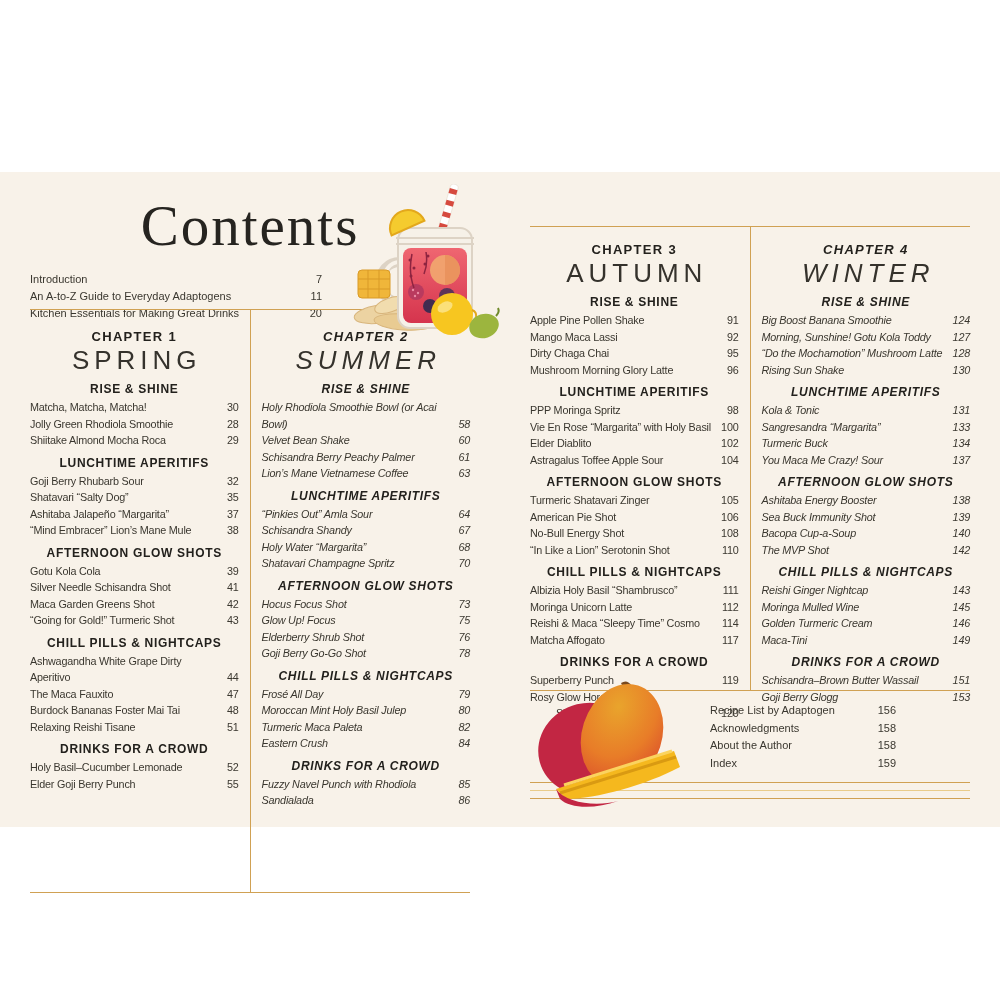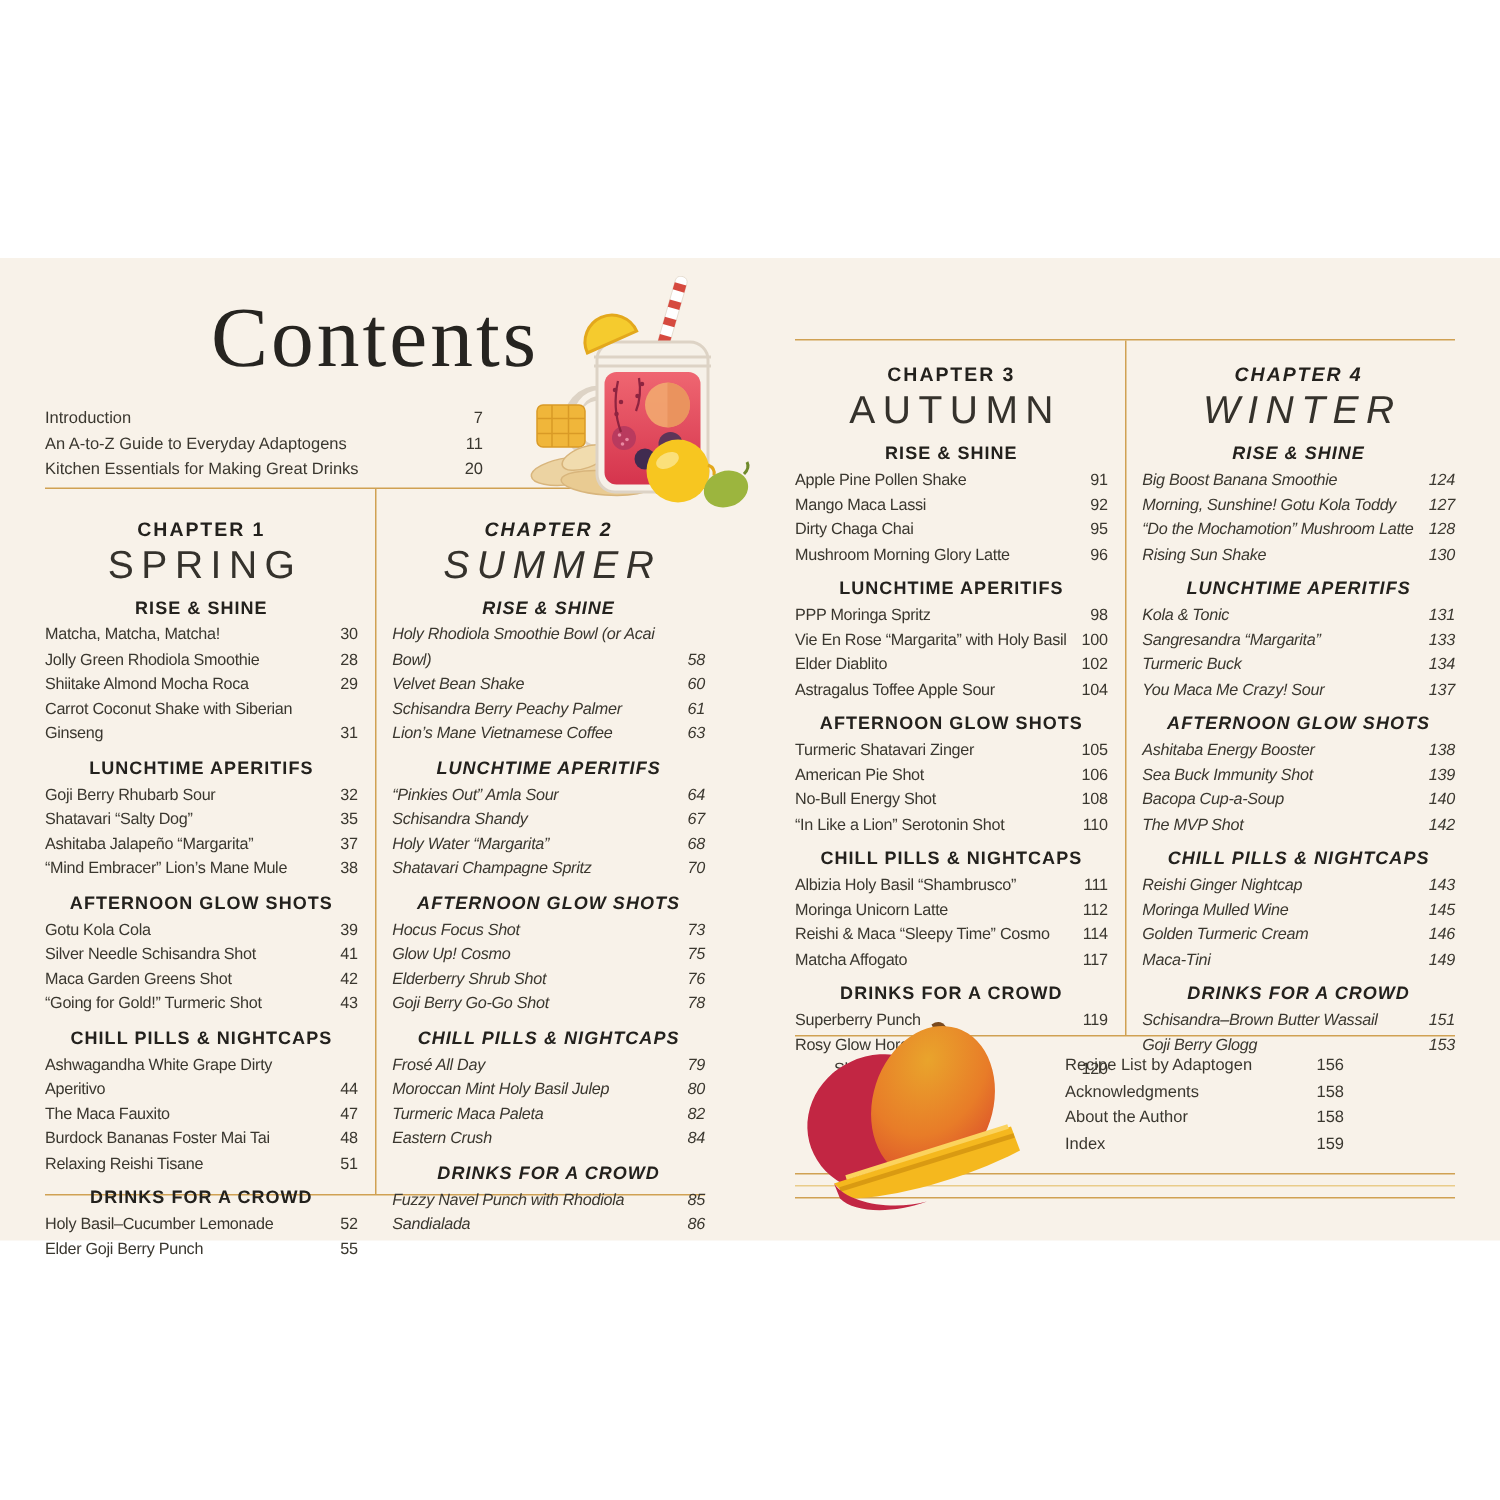--- a/index.html
+++ b/index.html
@@ -24,21 +24,21 @@
     position:absolute;top:24px;left:0;width:100%;text-align:center;
     font-family:"Liberation Serif", serif;font-weight:400;
     font-size:57px;line-height:60px;color:#262420;letter-spacing:2px;
   }
   .front-matter{position:absolute;top:99px;left:0;width:292px;}
   .fm-row{display:flex;justify-content:space-between;font-size:11px;line-height:17px;color:var(--body);}
   .fm-row .num{min-width:24px;text-align:right;}
 
   .cols{position:absolute;left:0;width:440px;display:flex;
     border-top:1.5px solid var(--gold);border-bottom:1.5px solid var(--gold);box-sizing:border-box;}
-  .left-cols{top:153px;height:472px;}
+  .left-cols{top:137px;height:584px;}
   .right-cols{top:30px;height:465px;margin-top:24px;}
   .col{flex:1;box-sizing:border-box;padding-top:19px;}
   .col:first-child{padding-right:11px;}
   .col:last-child{padding-left:11px;border-left:1.5px solid var(--gold);font-style:italic;}
   .right-cols .col{padding-top:15px;}
 
   .kicker{text-align:center;font-weight:bold;font-size:13px;line-height:15px;letter-spacing:1.3px;color:var(--ink);}
   .chname{text-align:center;font-size:26px;line-height:30px;letter-spacing:5px;padding-left:5px;
     font-weight:300;color:#35322c;margin:1px 0 4px;}
   .sectitle{text-align:center;font-weight:bold;font-size:12px;line-height:14px;letter-spacing:0.7px;
@@ -165,24 +165,20 @@
             <div class="num">30</div>
           </div>
           <div class="entry">
             <div class="elabel">Jolly Green Rhodiola Smoothie</div>
             <div class="num">28</div>
           </div>
           <div class="entry">
             <div class="elabel">Shiitake Almond Mocha Roca</div>
             <div class="num">29</div>
           </div>
-          <div class="entry">
-            <div class="elabel">Carrot Coconut Shake with Siberian Ginseng</div>
-            <div class="num">31</div>
-          </div>
           <div class="sectitle">LUNCHTIME APERITIFS</div>
           <div class="entry">
             <div class="elabel">Goji Berry Rhubarb Sour</div>
             <div class="num">32</div>
           </div>
           <div class="entry">
             <div class="elabel">Shatavari “Salty Dog”</div>
             <div class="num">35</div>
           </div>
           <div class="entry">
@@ -273,21 +269,21 @@
           <div class="entry">
             <div class="elabel">Shatavari Champagne Spritz</div>
             <div class="num">70</div>
           </div>
           <div class="sectitle">AFTERNOON GLOW SHOTS</div>
           <div class="entry">
             <div class="elabel">Hocus Focus Shot</div>
             <div class="num">73</div>
           </div>
           <div class="entry">
-            <div class="elabel">Glow Up! Cosmo</div>
+            <div class="elabel">Glow Up! Focus</div>
             <div class="num">75</div>
           </div>
           <div class="entry">
             <div class="elabel">Elderberry Shrub Shot</div>
             <div class="num">76</div>
           </div>
           <div class="entry">
             <div class="elabel">Goji Berry Go-Go Shot</div>
             <div class="num">78</div>
           </div>

